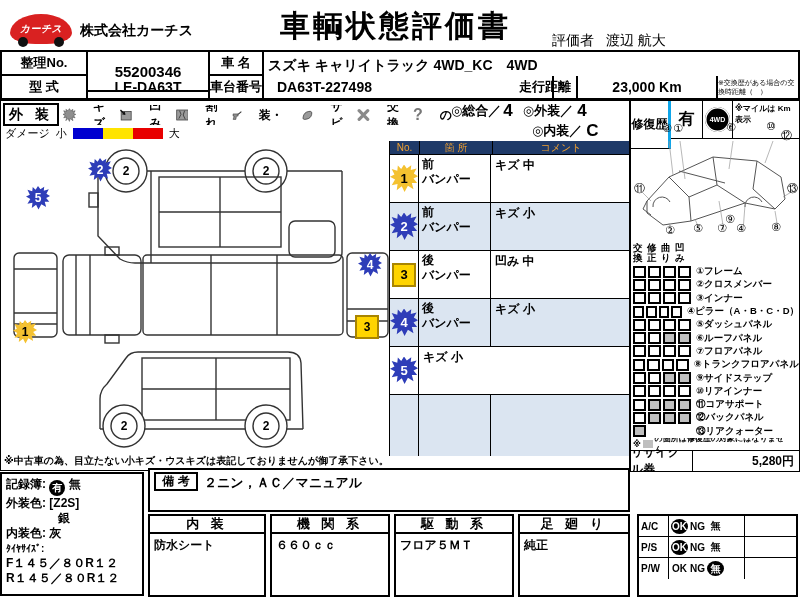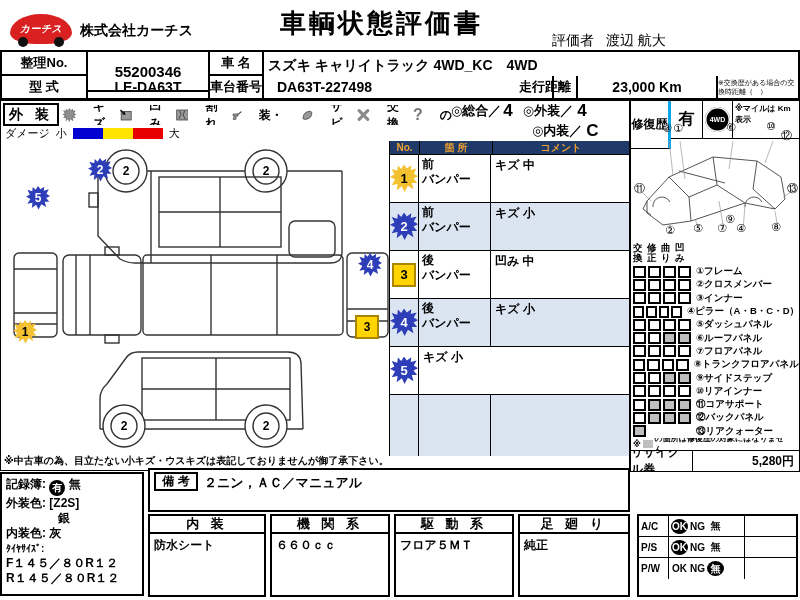--- a/index.html
+++ b/index.html
@@ -5,41 +5,41 @@
   html,body{margin:0;padding:0;background:#fff}
   body{font-family:"Liberation Sans","DejaVu Sans",sans-serif;color:#000}
   #page{position:relative;width:800px;height:600px;background:#fff;overflow:hidden}
   .cell{position:absolute;box-sizing:border-box;overflow:hidden}
   .ctr{display:flex;align-items:center;justify-content:center}
   .b{font-weight:700}
   i{font-style:normal}
   
   .logo-car{position:absolute;left:10px;top:14px;width:62px;height:30px;background:#d92121;border-radius:55% 55% 45% 45%/70% 70% 40% 40%;display:flex;align-items:center;justify-content:center;color:#fff;font-size:10px;font-weight:700;font-style:italic;letter-spacing:.5px}
   .logo-wheel{position:absolute;bottom:-3px;width:10px;height:10px;background:#111;border-radius:50%}
-  .title{position:absolute;left:280px;top:6px;font-size:26px;font-weight:700;letter-spacing:3px}
+  .title{position:absolute;left:280px;top:6px;font-size:30px;font-weight:700;letter-spacing:3px}
   
   .itab{position:absolute;left:0;top:50px;width:800px;height:50px;border:2px solid #000;box-sizing:border-box}
   .itab .cell{border-right:2px solid #000}
   .lbl{font-size:13px;font-weight:700}
   
   .leg{display:flex;align-items:center;gap:17px}
   .leg span{font-size:12px;font-weight:700}
   
   .marker{position:absolute;width:24px;height:24px;display:flex;align-items:center;justify-content:center;font-size:12px;font-weight:700}
   .marker.lg{position:static;width:28px;height:28px;font-size:13px}
   .marker[data-variant="blue-burst"],.marker[data-variant="yellow-burst"]{clip-path:polygon(50% 0%,60% 14%,76% 3%,74% 20%,95% 14%,85% 32%,100% 42%,84% 50%,97% 66%,78% 66%,84% 88%,64% 76%,52% 98%,42% 78%,24% 92%,27% 70%,6% 74%,18% 54%,0% 44%,16% 36%,6% 16%,26% 22%,28% 4%,40% 16%)}
   .marker[data-variant="blue-burst"]{background:#2e3db8;color:#fff}
   .marker[data-variant="yellow-burst"]{background:#f4c130;color:#000}
   .marker[data-variant="yellow-square"]{background:#ffd400;color:#000;border:2px solid #a98500;width:20px;height:20px}
   
   .mainbox{position:absolute;left:0;top:100px;width:630px;height:371px;border:1px solid #000;box-sizing:border-box}
   .scalebar{display:inline-block;width:30px;height:11px}
   
   .dtab{position:absolute;left:388px;top:40px;width:240px;height:315px;border-left:1px solid #000;box-sizing:border-box}
-  .dtab .hrow{display:flex;background:#1f3a68;color:#f0a030;font-size:10px;font-weight:700;height:14px;border-bottom:1px solid #000;box-sizing:border-box}
+  .dtab .hrow{display:flex;background:#1f3a68;color:#f0a030;font-size:10px;font-weight:400;height:14px;border-bottom:1px solid #000;box-sizing:border-box}
   .drow{display:flex;height:48px;border-bottom:1px solid #000;box-sizing:border-box}
   .drow:nth-child(odd){background:#dbe5f1}
   .drow:last-child{height:61px;border-bottom:none}
   .dcell-no{width:29px;border-right:1px solid #000;display:flex;align-items:center;justify-content:center;box-sizing:border-box}
   .dcell-part{width:72px;border-right:1px solid #000;font-size:12px;font-weight:700;padding:2px 3px;white-space:pre-line;box-sizing:border-box;line-height:1.25}
   .dcell-com{flex:1;font-size:12px;font-weight:700;padding:2px 4px}
   
   .rpanel{position:absolute;left:630px;top:100px;width:170px;height:372px;border:1px solid #000;box-sizing:border-box}
   .badge4wd{width:25px;height:25px;border-radius:50%;background:#000;color:#fff;font-size:7px;font-weight:700;display:flex;align-items:center;justify-content:center;box-shadow:inset 0 0 0 1.5px #fff}
   .callout{position:absolute;font-size:11px;font-family:"DejaVu Sans",sans-serif;line-height:1}

